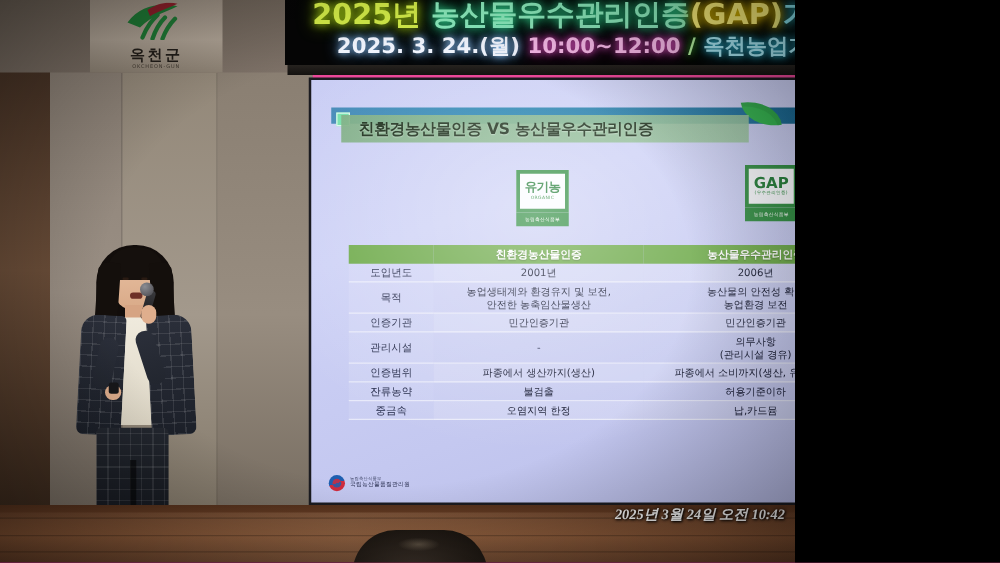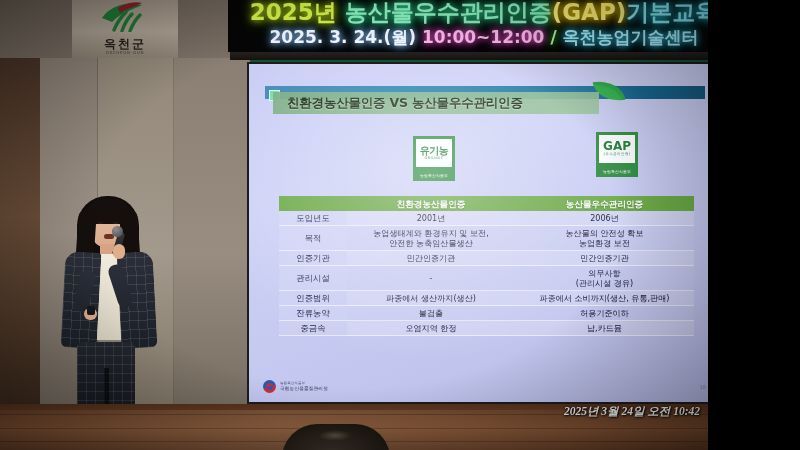--- a/index.html
+++ b/index.html
@@ -4,23 +4,23 @@
 <style>
   html, body {
     margin: 0; padding: 0;
     background: #000;
   }
   body {
     font-family: "DejaVu Sans", "Liberation Sans", sans-serif;
   }
   #scene {
     position: relative;
-    width: 708px; height: 450px;
+    width: 636px; height: 450px;
     overflow: hidden;
-    background: #14532d;
+    background: #ec4899;
   }
 
   
   .wall-left {
     position: absolute; left: 0; top: 0; width: 250px; height: 410px;
     background: linear-gradient(175deg,#6d6257 0%, #7d7167 18%, #8a8076 40%, #7a6f64 70%, #5d5348 100%);
   }
   .wall-panel-a {
     position: absolute; left: 0; top: 58px; width: 40px; height: 352px;
     background: linear-gradient(180deg,#4a3527,#6b4e39 45%,#3c2a1d);

